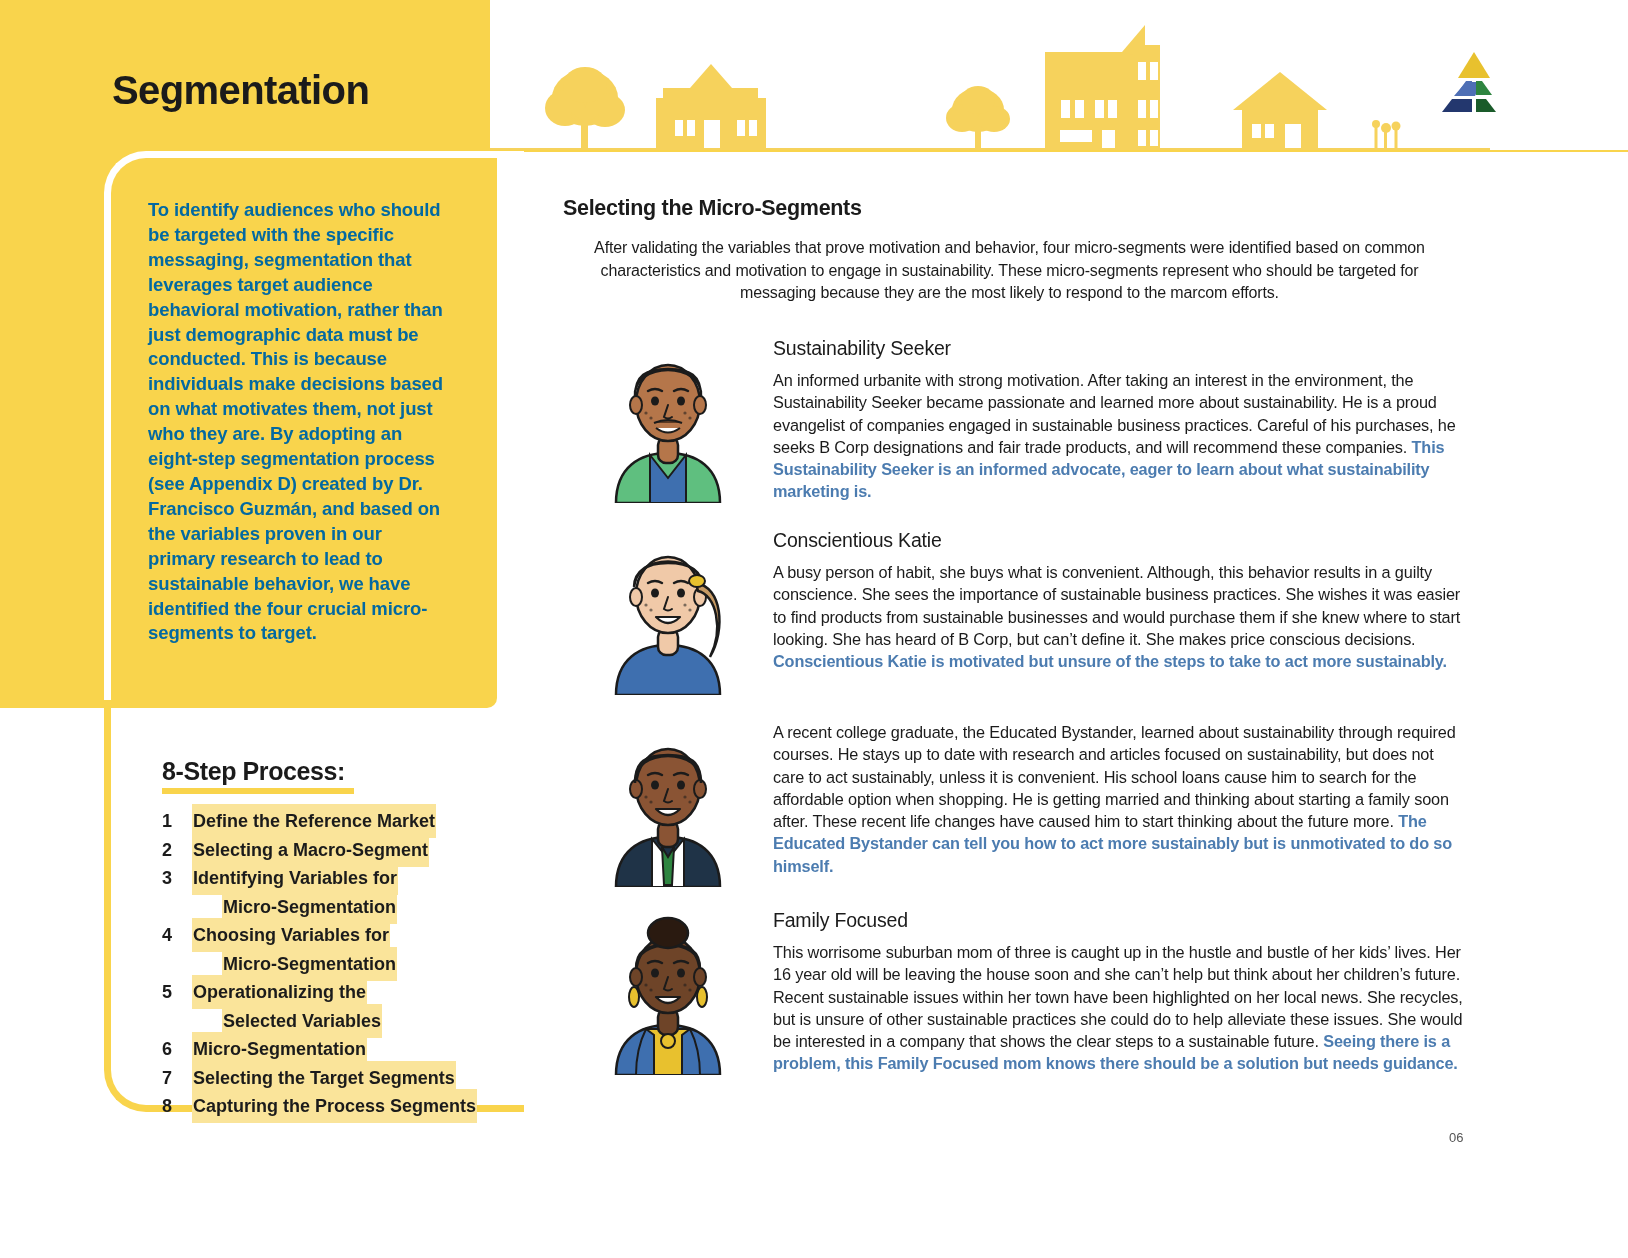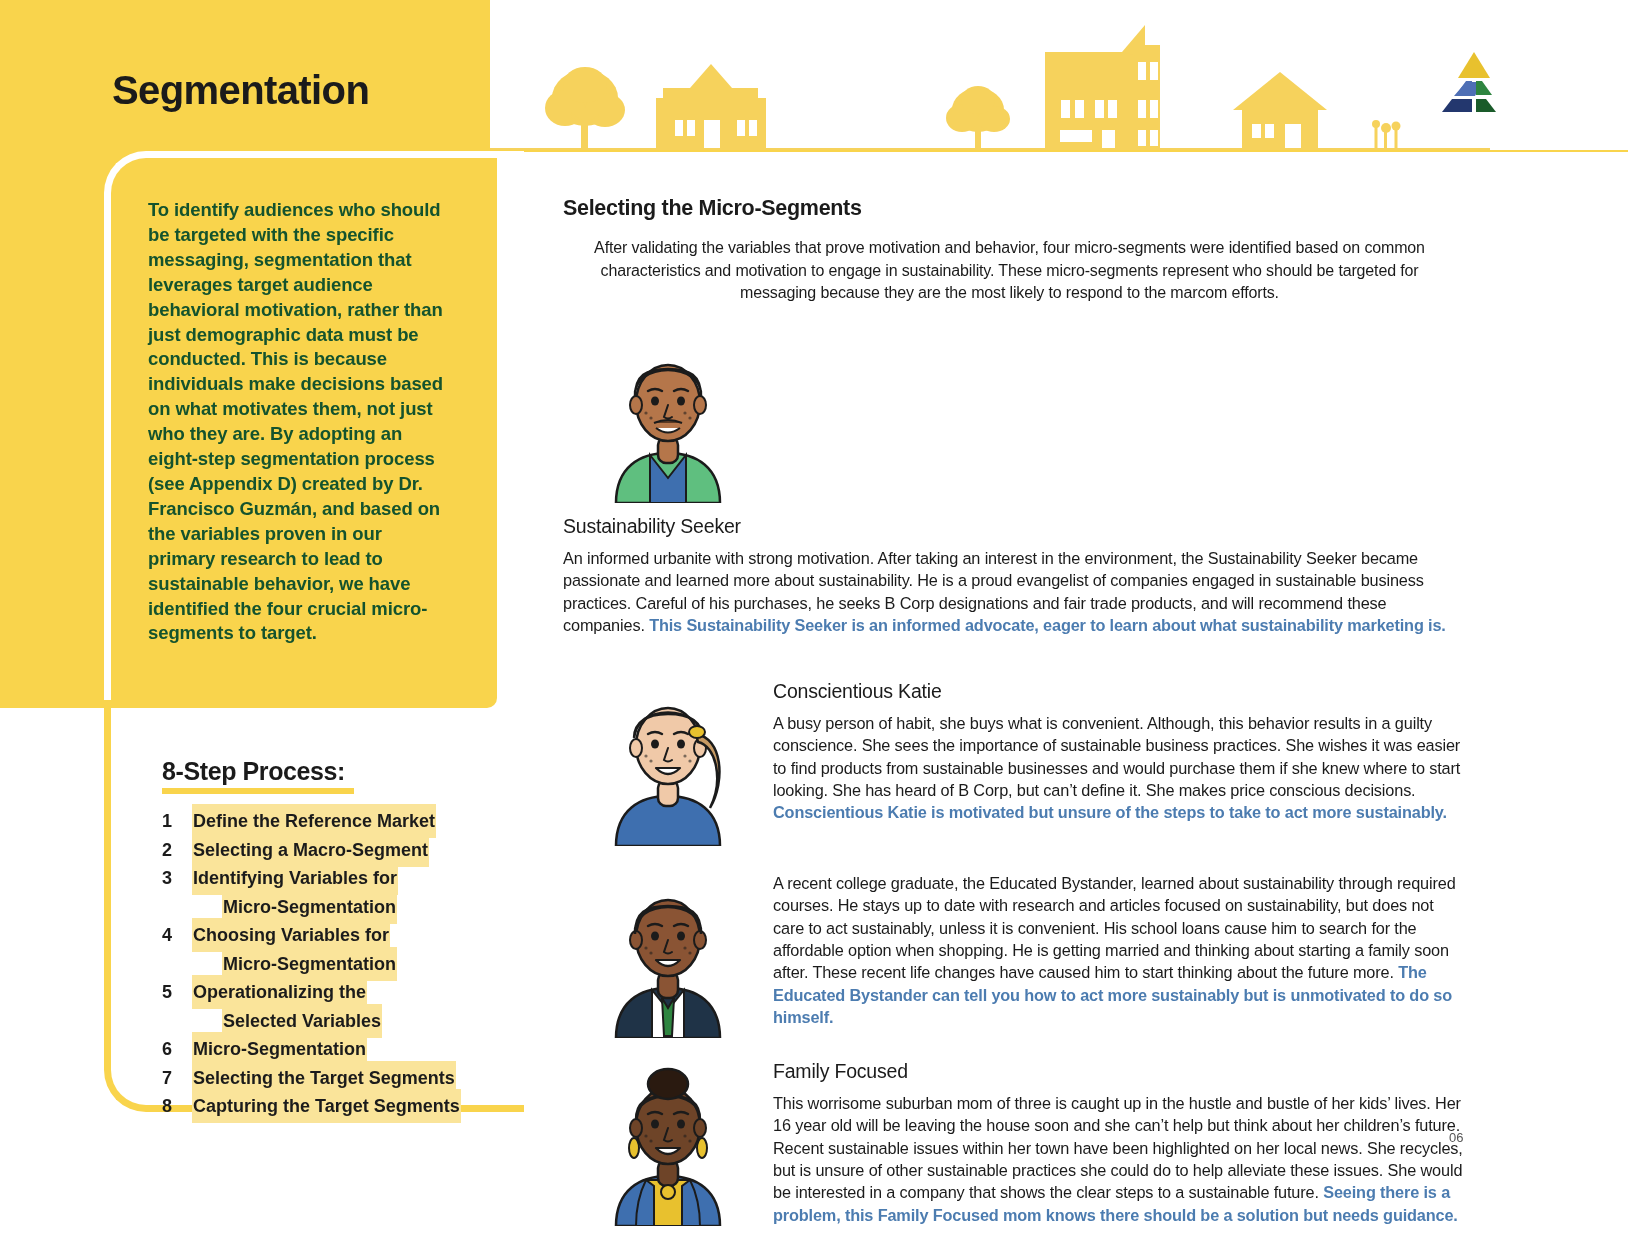--- a/index.html
+++ b/index.html
@@ -107,21 +107,21 @@
   }
 
   .sidebar-text {
     position: absolute;
     left: 148px;
     top: 198px;
     width: 300px;
     font-size: 18.5px;
     line-height: 24.9px;
     font-weight: bold;
-    color: #14532d;
+    color: #0369a1;
     letter-spacing: -0.1px;
   }
 
   
   .process-heading-wrap {
     position: absolute;
     left: 162px;
     top: 757px;
   }
   .process-heading {
@@ -239,21 +239,21 @@
     color: #1b1b1b;
     letter-spacing: -0.15px;
   }
 
   .persona-desc .accent {
     color: #4C7CB0;
     font-weight: bold;
   }
 
   
-  .p0 { margin-bottom: 32px; flex-direction: column; }
+  .p0 { margin-bottom: 14px; }
   .p1 { margin-bottom: 14px; }
   .p2 { margin-bottom: 10px; }
 
   
   .page-number {
     position: absolute;
     left: 1449px;
     top: 1130px;
     font-size: 13px;
     color: #555;
@@ -399,21 +399,21 @@
       <div class="step-row">
         <div class="step-num">6</div>
         <div class="step-label"><span class="hl">Micro-Segmentation</span></div>
       </div>
       <div class="step-row">
         <div class="step-num">7</div>
         <div class="step-label"><span class="hl">Selecting the Target Segments</span></div>
       </div>
       <div class="step-row">
         <div class="step-num">8</div>
-        <div class="step-label"><span class="hl">Capturing the Target Segments</span></div>
+        <div class="step-label"><span class="hl">Capturing the Process Segments</span></div>
       </div>
     </div>
 
   <div class="right-col">
     <div class="section-title">Selecting the Micro-Segments</div>
     <div class="intro">After validating the variables that prove motivation and behavior, four micro-segments were identified based on common characteristics and motivation to engage in sustainability. These micro-segments represent who should be targeted for messaging because they are the most likely to respond to the marcom efforts.</div>
   </div>
 
   <div class="personas" id="personas-list">
       <div class="persona p0">

